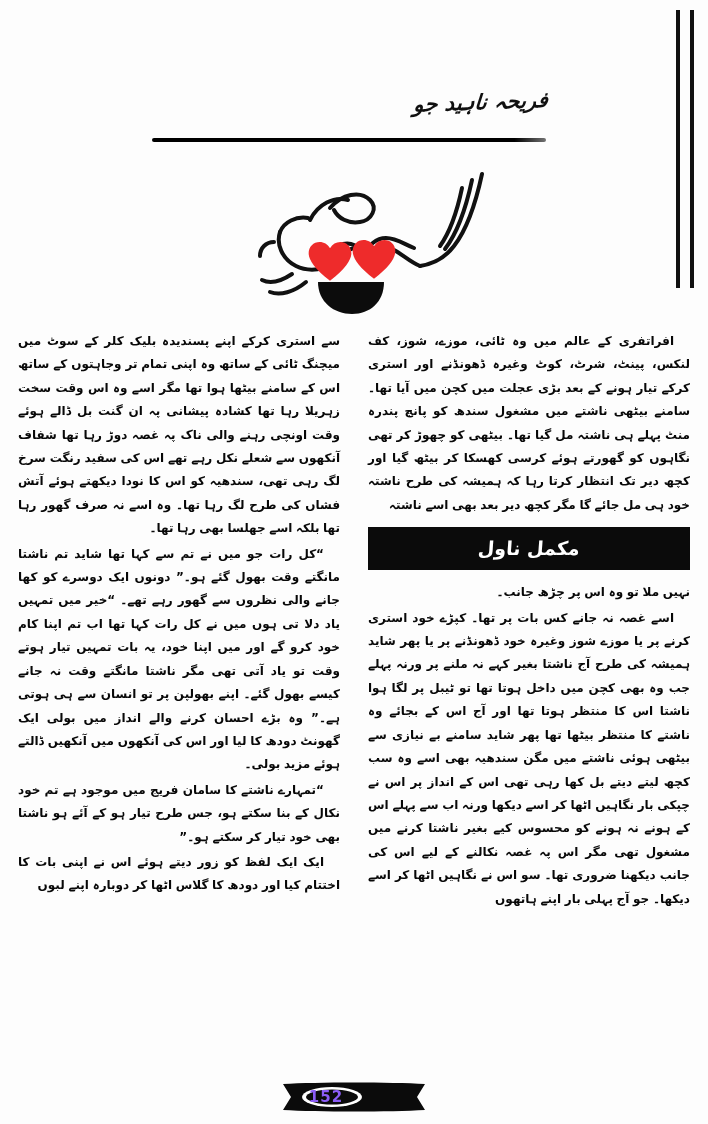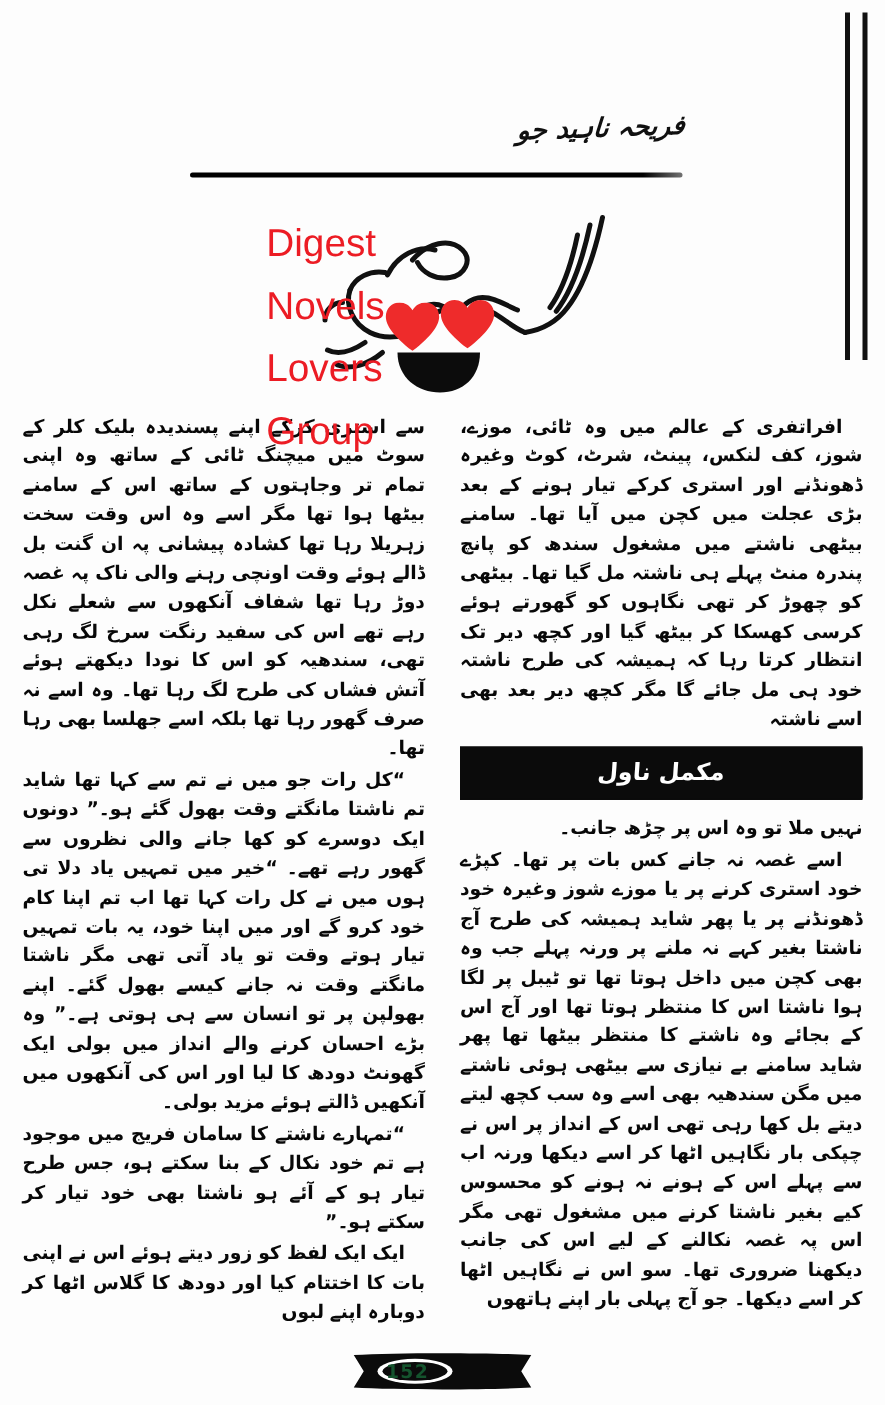--- a/index.html
+++ b/index.html
@@ -130,21 +130,21 @@
     height: 740px;
     direction: rtl;
     text-align: justify;
     text-align-last: right;
   }
   .col.right { right: 18px; width: 322px; }
   .col.left  { left: 18px;  width: 322px; }
 
   .para {
     font-family: "DejaVu Sans", sans-serif;
-    font-size: 15px;
+    font-size: 12px;
     line-height: 23.4px;
     font-weight: 600;
     color: #080808;
     margin: 0 0 2px 0;
     text-align: justify;
     text-align-last: right;
     word-spacing: -0.5px;
     letter-spacing: -0.2px;
   }
   .para.indent-first { text-indent: 16px; }
@@ -190,21 +190,21 @@
     position: absolute;
     left: 50%;
     transform: translateX(-50%);
     bottom: 12px;
     width: 154px;
     text-align: center;
     margin-left: -28px;
     font-family: "DejaVu Sans", sans-serif;
     font-size: 15px;
     font-weight: 700;
-    color: #14532d;
+    color: #8b5cf6;
     letter-spacing: 1px;
     direction: ltr;
   }
 </style>
 </head>
 <body>
 
 <div class="page">
 
   <div class="edge-bars">
@@ -254,26 +254,20 @@
         </svg>
       </div>
       <div class="heart h2">
         <svg viewBox="0 0 32 30" xmlns="http://www.w3.org/2000/svg">
           <path d="M16 29 C4 20 0 13 0 8.5 C0 3.5 3.6 0 8.3 0 C11.4 0 14.2 1.7 16 4.6
                    C17.8 1.7 20.6 0 23.7 0 C28.4 0 32 3.5 32 8.5 C32 13 28 20 16 29 Z" fill="#ee2b2b"></path>
         </svg>
       </div>
     </div>
 
-    <div class="watermark">
-      <div>Digest</div>
-      <div>Novels</div>
-      <div>Lovers</div>
-      <div>Group</div>
-    </div>
 
   </div>
 
   <div class="columns">
 
     <div class="col right">
       <p class="para indent-first">افراتفری کے عالم میں وہ ٹائی، موزے، شوز، کف لنکس، پینٹ، شرٹ، کوٹ وغیرہ ڈھونڈنے اور استری کرکے تیار ہونے کے بعد بڑی عجلت میں کچن میں آیا تھا۔ سامنے بیٹھی ناشتے میں مشغول سندھ کو پانچ پندرہ منٹ پہلے ہی ناشتہ مل گیا تھا۔ بیٹھی کو چھوڑ کر تھی نگاہوں کو گھورتے ہوئے کرسی کھسکا کر بیٹھ گیا اور کچھ دیر تک انتظار کرتا رہا کہ ہمیشہ کی طرح ناشتہ خود ہی مل جائے گا مگر کچھ دیر بعد بھی اسے ناشتہ</p>
 
       <div class="banner">
         <span>مکمل ناول</span>

